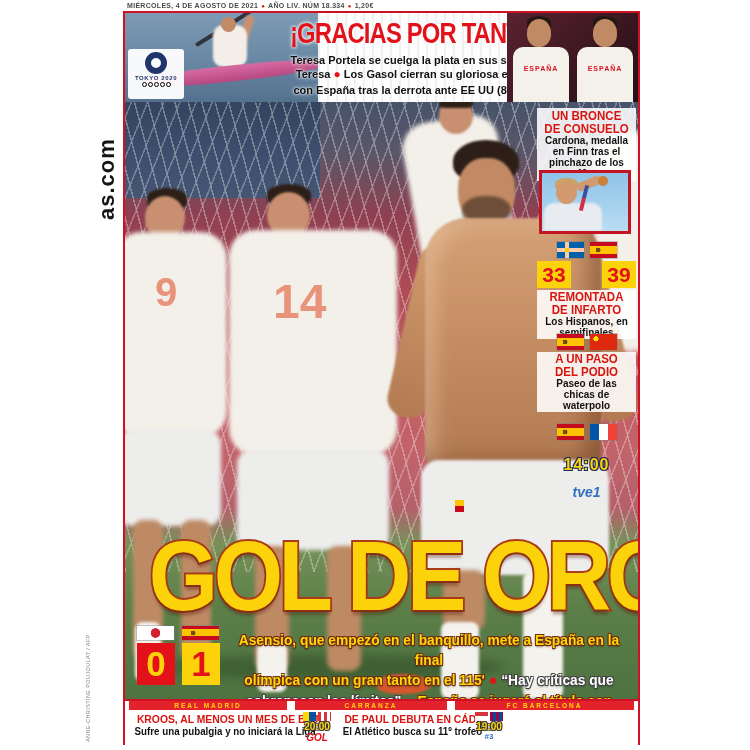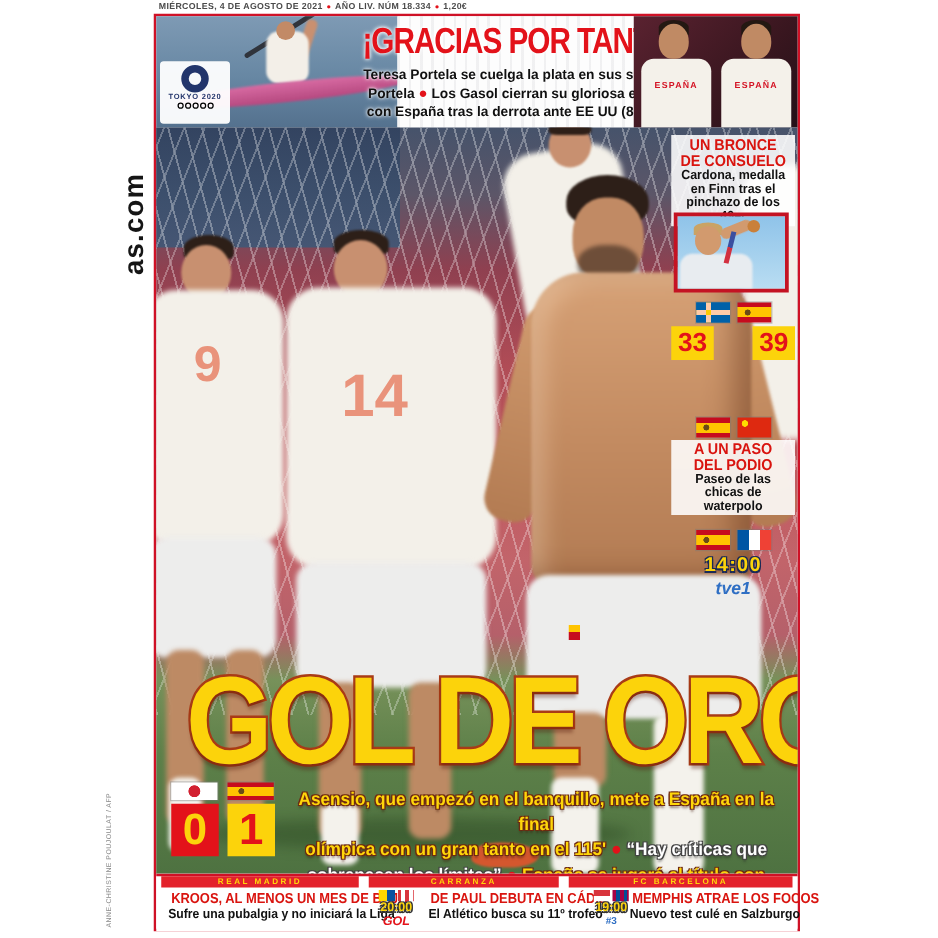--- a/index.html
+++ b/index.html
@@ -83,21 +83,21 @@
   .chip{width:34px;height:27px;background:#fcd30b;color:#e3121a;font-size:21px;font-weight:900;text-align:center;line-height:27px;}
   .inset{border:3px solid #c41323;width:86px;height:58px;background:linear-gradient(180deg,#8fc3e9 0%,#b9ddf2 100%);overflow:hidden;position:relative;}
   .sail-shirt{position:absolute;left:2px;top:30px;width:58px;height:28px;background:#e8ecf0;border-radius:10px 10px 0 0;filter:blur(.8px);}
   .sail-head{position:absolute;left:14px;top:8px;width:21px;height:23px;background:#d29a6e;border-radius:50%;filter:blur(.6px);}
   .sail-hairb{position:absolute;left:13px;top:5px;width:23px;height:10px;background:#caa365;border-radius:50% 50% 0 0;filter:blur(.6px);}
   .sail-arm{position:absolute;left:34px;top:6px;width:26px;height:9px;background:#d29a6e;border-radius:5px;transform:rotate(-22deg);filter:blur(.6px);}
   .sail-medal{position:absolute;left:56px;top:3px;width:10px;height:10px;background:#c9803a;border-radius:50%;}
   .sail-ribbon{position:absolute;left:40px;top:12px;width:4px;height:26px;background:linear-gradient(180deg,#3a4fa0 50%,#d23040 50%);transform:rotate(14deg);}
   .time-yel{font-size:16px;font-weight:900;color:#fcd30b;text-align:center;letter-spacing:1px;
      text-shadow:-1px -1px 0 #1b2a56,1px -1px 0 #1b2a56,-1px 1px 0 #1b2a56,1px 1px 0 #1b2a56;}
-  .tve{font-size:14px;font-weight:900;color:#2f6fc4;text-align:center;font-style:italic;}
+  .tve{font-size:14px;font-weight:900;color:#2f6fc4;text-align:center;font-style:italic;margin-top:10px;}
   
   .golhead{left:-2px;top:424px;width:517px;text-align:center;font-size:99px;font-weight:900;line-height:1;
      color:#fcd30b;white-space:nowrap;letter-spacing:-5px;transform:scaleX(.9);transform-origin:center;
      -webkit-text-stroke:4px #a93b16;paint-order:stroke fill;text-shadow:0 5px 3px rgba(80,20,8,.35);}
   .matchflags{left:12px;top:524px;display:flex;gap:8px;}
   .matchflags .flag{width:37px;height:14px;}
   .scorebig{top:541px;width:38px;height:42px;font-size:35px;font-weight:900;text-align:center;line-height:42px;}
   .score0{left:12px;background:#e3121a;color:#fcd30b;}
   .score1{left:57px;background:#fcd30b;color:#e3121a;}
   .deck{left:100px;top:528px;width:408px;text-align:center;font-size:14.5px;font-weight:900;line-height:1.38;
@@ -148,21 +148,21 @@
       <div class="tokyo-emblem"></div>
       <div class="tokyo-title">TOKYO 2020</div>
       <div class="rings"><i class="r1"></i><i class="r2"></i><i class="r3"></i><i class="r4"></i><i class="r5"></i></div>
     </div>
   </div>
 
   <div class="abs banner-mid">
     <div class="abs banner-head">¡GRACIAS POR TANTO!</div>
     <div class="abs banner-sub">
       <span>Teresa Portela se cuelga la plata en sus sextos</span><br>
-      <span>Portela</span>
+      <span>Teresa</span>
       <span class="dot">●</span>
       <span>Los Gasol cierran su gloriosa etapa</span><br>
       <span>con España tras la derrota ante EE UU (81-95)</span>
     </div>
   </div>
 
   <div class="abs gasol">
     <div class="abs g-jersey g-j1"></div>
     <div class="abs g-jersey g-j2"></div>
     <div class="abs g-hair g-h1"></div>
@@ -183,21 +183,21 @@
     <div class="abs p-shirt" style="left:-10px;top:130px;width:112px;height:205px;"></div>
     <div class="abs num" style="left:30px;top:168px;font-size:40px;">9</div>
     <div class="abs p-shorts" style="left:-6px;top:328px;width:102px;height:96px;"></div>
     <div class="abs p-leg" style="left:8px;top:418px;width:30px;height:140px;"></div>
     <div class="abs p-leg" style="left:56px;top:418px;width:30px;height:140px;"></div>
     <div class="abs p-sock" style="left:10px;top:520px;width:26px;height:60px;"></div>
 
     <div class="abs p-hair hairc" style="left:142px;top:82px;width:44px;"></div>
     <div class="abs p-head skin" style="left:142px;top:90px;width:43px;height:46px;"></div>
     <div class="abs p-shirt" style="left:104px;top:128px;width:168px;height:225px;"></div>
-    <div class="abs num" style="left:148px;top:188px;font-size:48px;">14</div>
+    <div class="abs num" style="left:148px;top:172px;font-size:48px;">14</div>
     <div class="abs p-shorts" style="left:112px;top:348px;width:152px;height:100px;"></div>
     <div class="abs p-leg" style="left:130px;top:444px;width:34px;height:125px;"></div>
     <div class="abs p-leg" style="left:202px;top:444px;width:34px;height:125px;"></div>
     <div class="abs p-sock" style="left:132px;top:540px;width:30px;height:50px;"></div>
 
     <div class="abs p-shirt" style="left:286px;top:16px;width:96px;height:150px;transform:rotate(-10deg);"></div>
     <div class="abs p-head skin" style="left:314px;top:-4px;width:34px;height:36px;"></div>
     <div class="abs p-hair hairc" style="left:314px;top:-8px;width:34px;height:14px;"></div>
 
     <div class="abs p-shirt" style="left:468px;top:30px;width:70px;height:220px;filter:blur(3px);"></div>
@@ -255,40 +255,45 @@
 
     <div class="abs" style="left:0;top:140px;width:99px;">
       <div class="flagrow">
         <span class="flag flag-sweden"></span>
         <span class="flag flag-spain"></span>
       </div>
       <div class="scorerow" style="margin-top:3px;">
         <span class="chip">33</span>
         <span class="chip">39</span>
       </div>
+      <div class="panel" style="margin-top:2px;padding:1px 0;">
+        <div class="s-title">REMONTADA</div>
+        <div class="s-title">DE INFARTO</div>
+        <div class="s-sub">Los Hispanos, en semifinales</div>
+      </div>
     </div>
 
     <div class="abs" style="left:0;top:232px;width:99px;">
       <div class="flagrow">
         <span class="flag flag-spain"></span>
         <span class="flag flag-china"></span>
       </div>
       <div class="panel" style="margin-top:2px;padding:1px 0;">
         <div class="s-title">A UN PASO</div>
         <div class="s-title">DEL PODIO</div>
         <div class="s-sub">Paseo de las chicas de waterpolo</div>
       </div>
     </div>
 
     <div class="abs" style="left:0;top:322px;width:99px;">
       <div class="flagrow">
         <span class="flag flag-spain"></span>
         <span class="flag flag-france"></span>
       </div>
-      <div class="time-yel" style="margin-top:4px;">14:00</div>
+      <div class="time-yel" style="margin-top:16px;">14:00</div>
       <div class="tve">tve1</div>
     </div>
   </div>
 
   <div class="abs footer">
 
     <div class="abs" style="left:4px;top:0;width:158px;">
       <div class="fsec-label">REAL MADRID</div>
       <div class="f-head" style="margin-top:3px;">KROOS, AL MENOS UN MES DE BAJA</div>
       <div class="f-sub">Sufre una pubalgia y no iniciará la Liga</div>
@@ -313,20 +318,16 @@
     <div class="abs" style="left:330px;top:0;width:179px;">
       <div class="fsec-label">FC BARCELONA</div>
       <div class="abs" style="left:14px;top:11px;width:40px;">
         <div class="crestrow">
           <span class="crest crest-salzburg"></span>
           <span class="crest crest-barca"></span>
         </div>
         <div class="f-time">19:00</div>
         <div class="f-ch3">#3</div>
       </div>
-      <div style="margin-left:44px;">
-        <div class="f-head" style="margin-top:3px;">MEMPHIS ATRAE LOS FOCOS</div>
-        <div class="f-sub">Nuevo test culé en Salzburgo</div>
-      </div>
     </div>
   </div>
 
 </div>
 
 </body></html>

